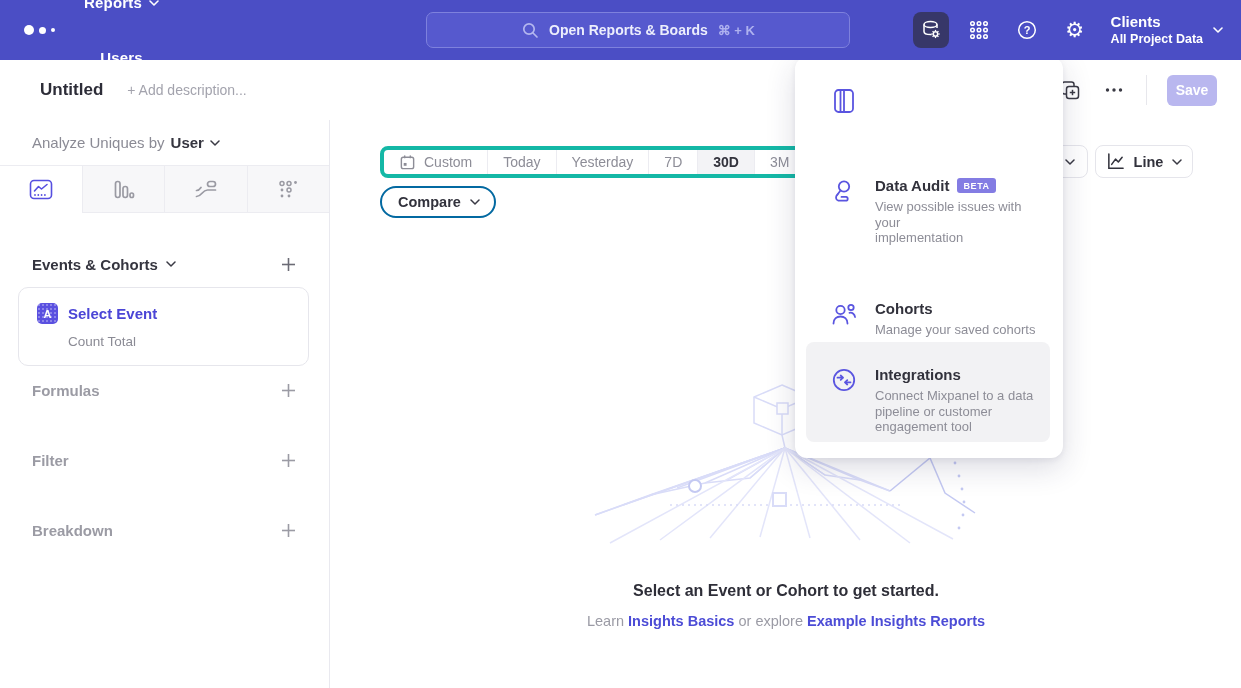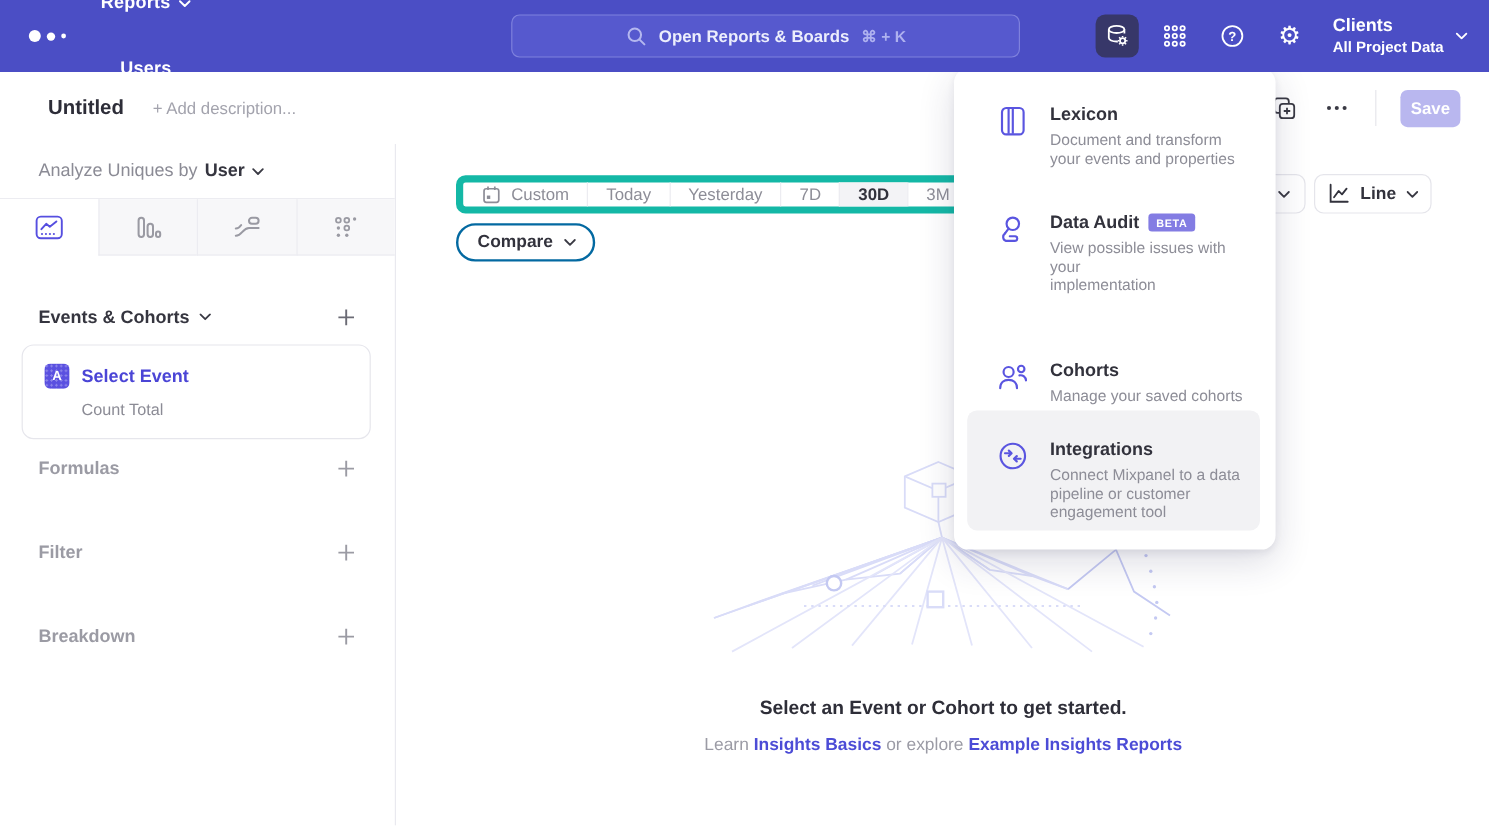--- a/index.html
+++ b/index.html
@@ -68,21 +68,21 @@
              background-image:radial-gradient(rgba(255,255,255,.3) 1px, transparent 1.1px);
              background-size:4px 4px; }
   .ec-title { color:#4b45d6; font-size:15px; font-weight:600; }
   .ec-sub { color:#8b8b95; font-size:13.5px; margin:10px 0 0 31px; }
   .side-section { margin:0 32px; display:flex; align-items:center; position:absolute; left:0; right:0; }
   .side-section .lbl { font-size:15px; font-weight:600; color:#9b9ba4; }
 
   
   .main { position:absolute; left:331px; top:120px; width:910px; height:568px; background:#fff; }
   .seg { position:absolute; left:49px; top:26px; height:32px; display:flex; align-items:stretch;
-         border:6px solid #14b8a6; border-radius:8px; background:#fff; z-index:2; }
+         border:4px solid #14b8a6; border-radius:8px; background:#fff; z-index:2; }
   .seg-item { display:flex; align-items:center; gap:8px; padding:0 15px; font-size:14px; color:#8d8d97;
               border-left:1px solid #ececf1; cursor:pointer; white-space:nowrap; }
   .seg-item:first-child { border-left:none; border-radius:7px 0 0 7px; }
   .seg-item.sel { background:#f3f3f6; color:#32323c; font-weight:600; }
   .compare-btn { position:absolute; left:49px; top:66px; height:32px; padding:0 14px 0 16px;
                  border:2px solid #0369a1; border-radius:16px; background:#fff; display:flex; align-items:center;
                  gap:9px; font-size:14.5px; font-weight:600; color:#32323c; cursor:pointer; z-index:2; }
   .hidden-dd { position:absolute; left:669px; top:25px; width:88px; height:33px; border:1px solid #e5e5eb;
                border-radius:8px; background:#fff; display:flex; align-items:center; justify-content:flex-end;
                padding-right:12px; z-index:2; cursor:pointer; }
@@ -454,27 +454,20 @@
   </div>
 
   <div class="panel">
 
     <div class="p-row" style="top:30px;">
       <svg class="p-icon" viewBox="0 0 28 28" fill="none" stroke="currentColor" stroke-width="1.8">
         <rect x="5" y="3" width="18" height="22" rx="3.5"></rect>
         <line x1="10.5" y1="3.5" x2="10.5" y2="24.5"></line>
         <line x1="14" y1="3.5" x2="14" y2="24.5"></line>
       </svg>
-      <div class="p-text">
-        <div class="p-title-row">
-            <span class="p-title">Lexicon</span>
-          </div>
-        <div class="p-desc">Document and transform
-your events and properties</div>
-      </div>
     </div>
 
     <div class="p-row" style="top:120px;">
       <svg class="p-icon" viewBox="0 0 28 28" fill="none" stroke="currentColor" stroke-width="1.8" stroke-linecap="round">
         <circle cx="14" cy="9.5" r="5.2"></circle>
         <path d="M10.5,13.5 L7.5,17.5"></path>
         <path d="M7.5,17.5 c-2.2,1.8 -2,5.5 0.8,6.2 h7.5 c2.4,0 2.6,-3.4 0.2,-3.8 h-4.5"></path>
       </svg>
       <div class="p-text">
         <div class="p-title-row">

